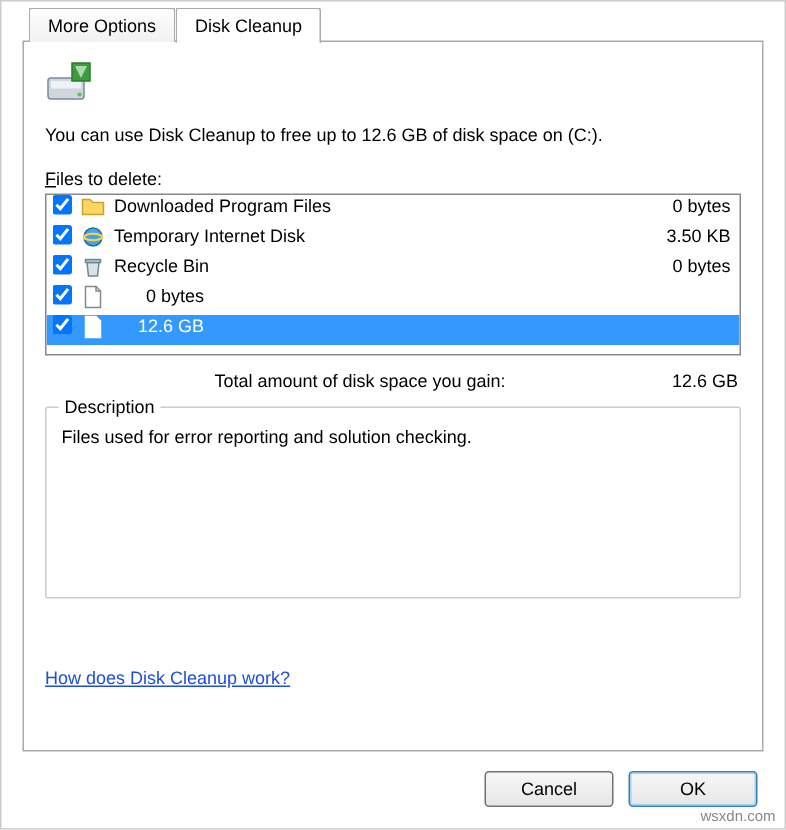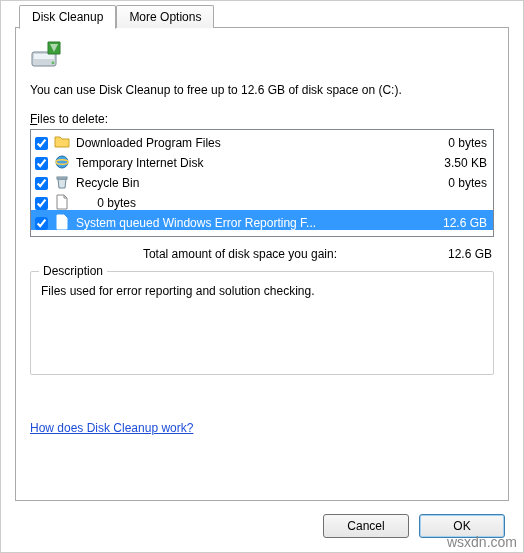--- a/index.html
+++ b/index.html
@@ -66,21 +66,21 @@
     .files-label { margin: 0 0 3px 0; }
     .files-label .u { text-decoration: underline; }
     .listbox {
       border: 1px solid #828790;
       height: 108px;
       background: #fff;
       overflow: hidden;
     }
     .row {
       display: flex;
-      align-items: flex-end;
+      align-items: flex-start;
       height: 20px;
       padding: 0 6px 0 4px;
       gap: 6px;
       white-space: nowrap;
     }
     .row.selected {
       background: #3399ff;
       color: #fff;
     }
     .row input[type=checkbox] {
@@ -94,21 +94,21 @@
       margin: 10px 2px 10px 2px;
       text-align: center;
     }
     .total-row .label { flex: 1 1 auto; }
     .total-row .val { flex: 0 0 auto; }
     .groupbox {
       border: 1px solid #ccc;
       border-radius: 2px;
       padding: 12px 10px 10px 10px;
       position: relative;
-      height: 104px;
+      height: 128px;
     }
     .groupbox .legend {
       position: absolute;
       top: -8px; left: 8px;
       background: #fff;
       padding: 0 4px;
       font-size: 12px;
     }
     .link {
       color: #1d4ed8;
@@ -146,32 +146,32 @@
       font-weight: 600;
       color: rgba(120,180,80,0.18);
       letter-spacing: 2px;
       pointer-events: none;
       font-family: Arial, sans-serif;
     }
     .watermark .pp { color: rgba(130,190,70,0.35); }
     .credit {
       position: absolute;
       right: 6px; bottom: 2px;
-      font-size: 14px;
+      font-size: 10px;
       color: #888;
     }
   </style>
 </head>
 <body>
 
 <div class="window">
 
   <div class="tabs">
+    <div class="tab">More Options</div>
     <div class="tab active">Disk Cleanup</div>
-    <div class="tab">More Options</div>
   </div>
 
   <div class="tab-panel-border">
 
     <div class="intro">
       <div class="disk-icon">
         <svg viewBox="0 0 32 32">
             <rect x="2" y="14" width="24" height="14" rx="2" fill="#cfd6dc" stroke="#7a8a99"></rect>
             <rect x="4" y="16" width="20" height="5" fill="#eef3f7"></rect>
             <circle cx="23" cy="25" r="1.4" fill="#5bbf5b"></circle>
@@ -228,21 +228,20 @@
           <span class="size">0 bytes</span>
         </div>
         <div class="row selected">
           <input type="checkbox" checked="" style="">
           <span class="ficon">
             <svg viewBox="0 0 16 16">
               <path d="M3 1h7l3 3v11H3z" fill="#ffffff" stroke="#fff"></path>
               <path d="M10 1v3h3" fill="none" stroke="#fff"></path>
             </svg>
           </span>
-          <span class="name">System queued Windows Error Reporting F...</span>
           <span class="size">12.6 GB</span>
         </div>
       </div>
 
     <div class="total-row">
       <div class="label">Total amount of disk space you gain:</div>
       <div class="val">12.6 GB</div>
     </div>
 
     <div class="groupbox">

